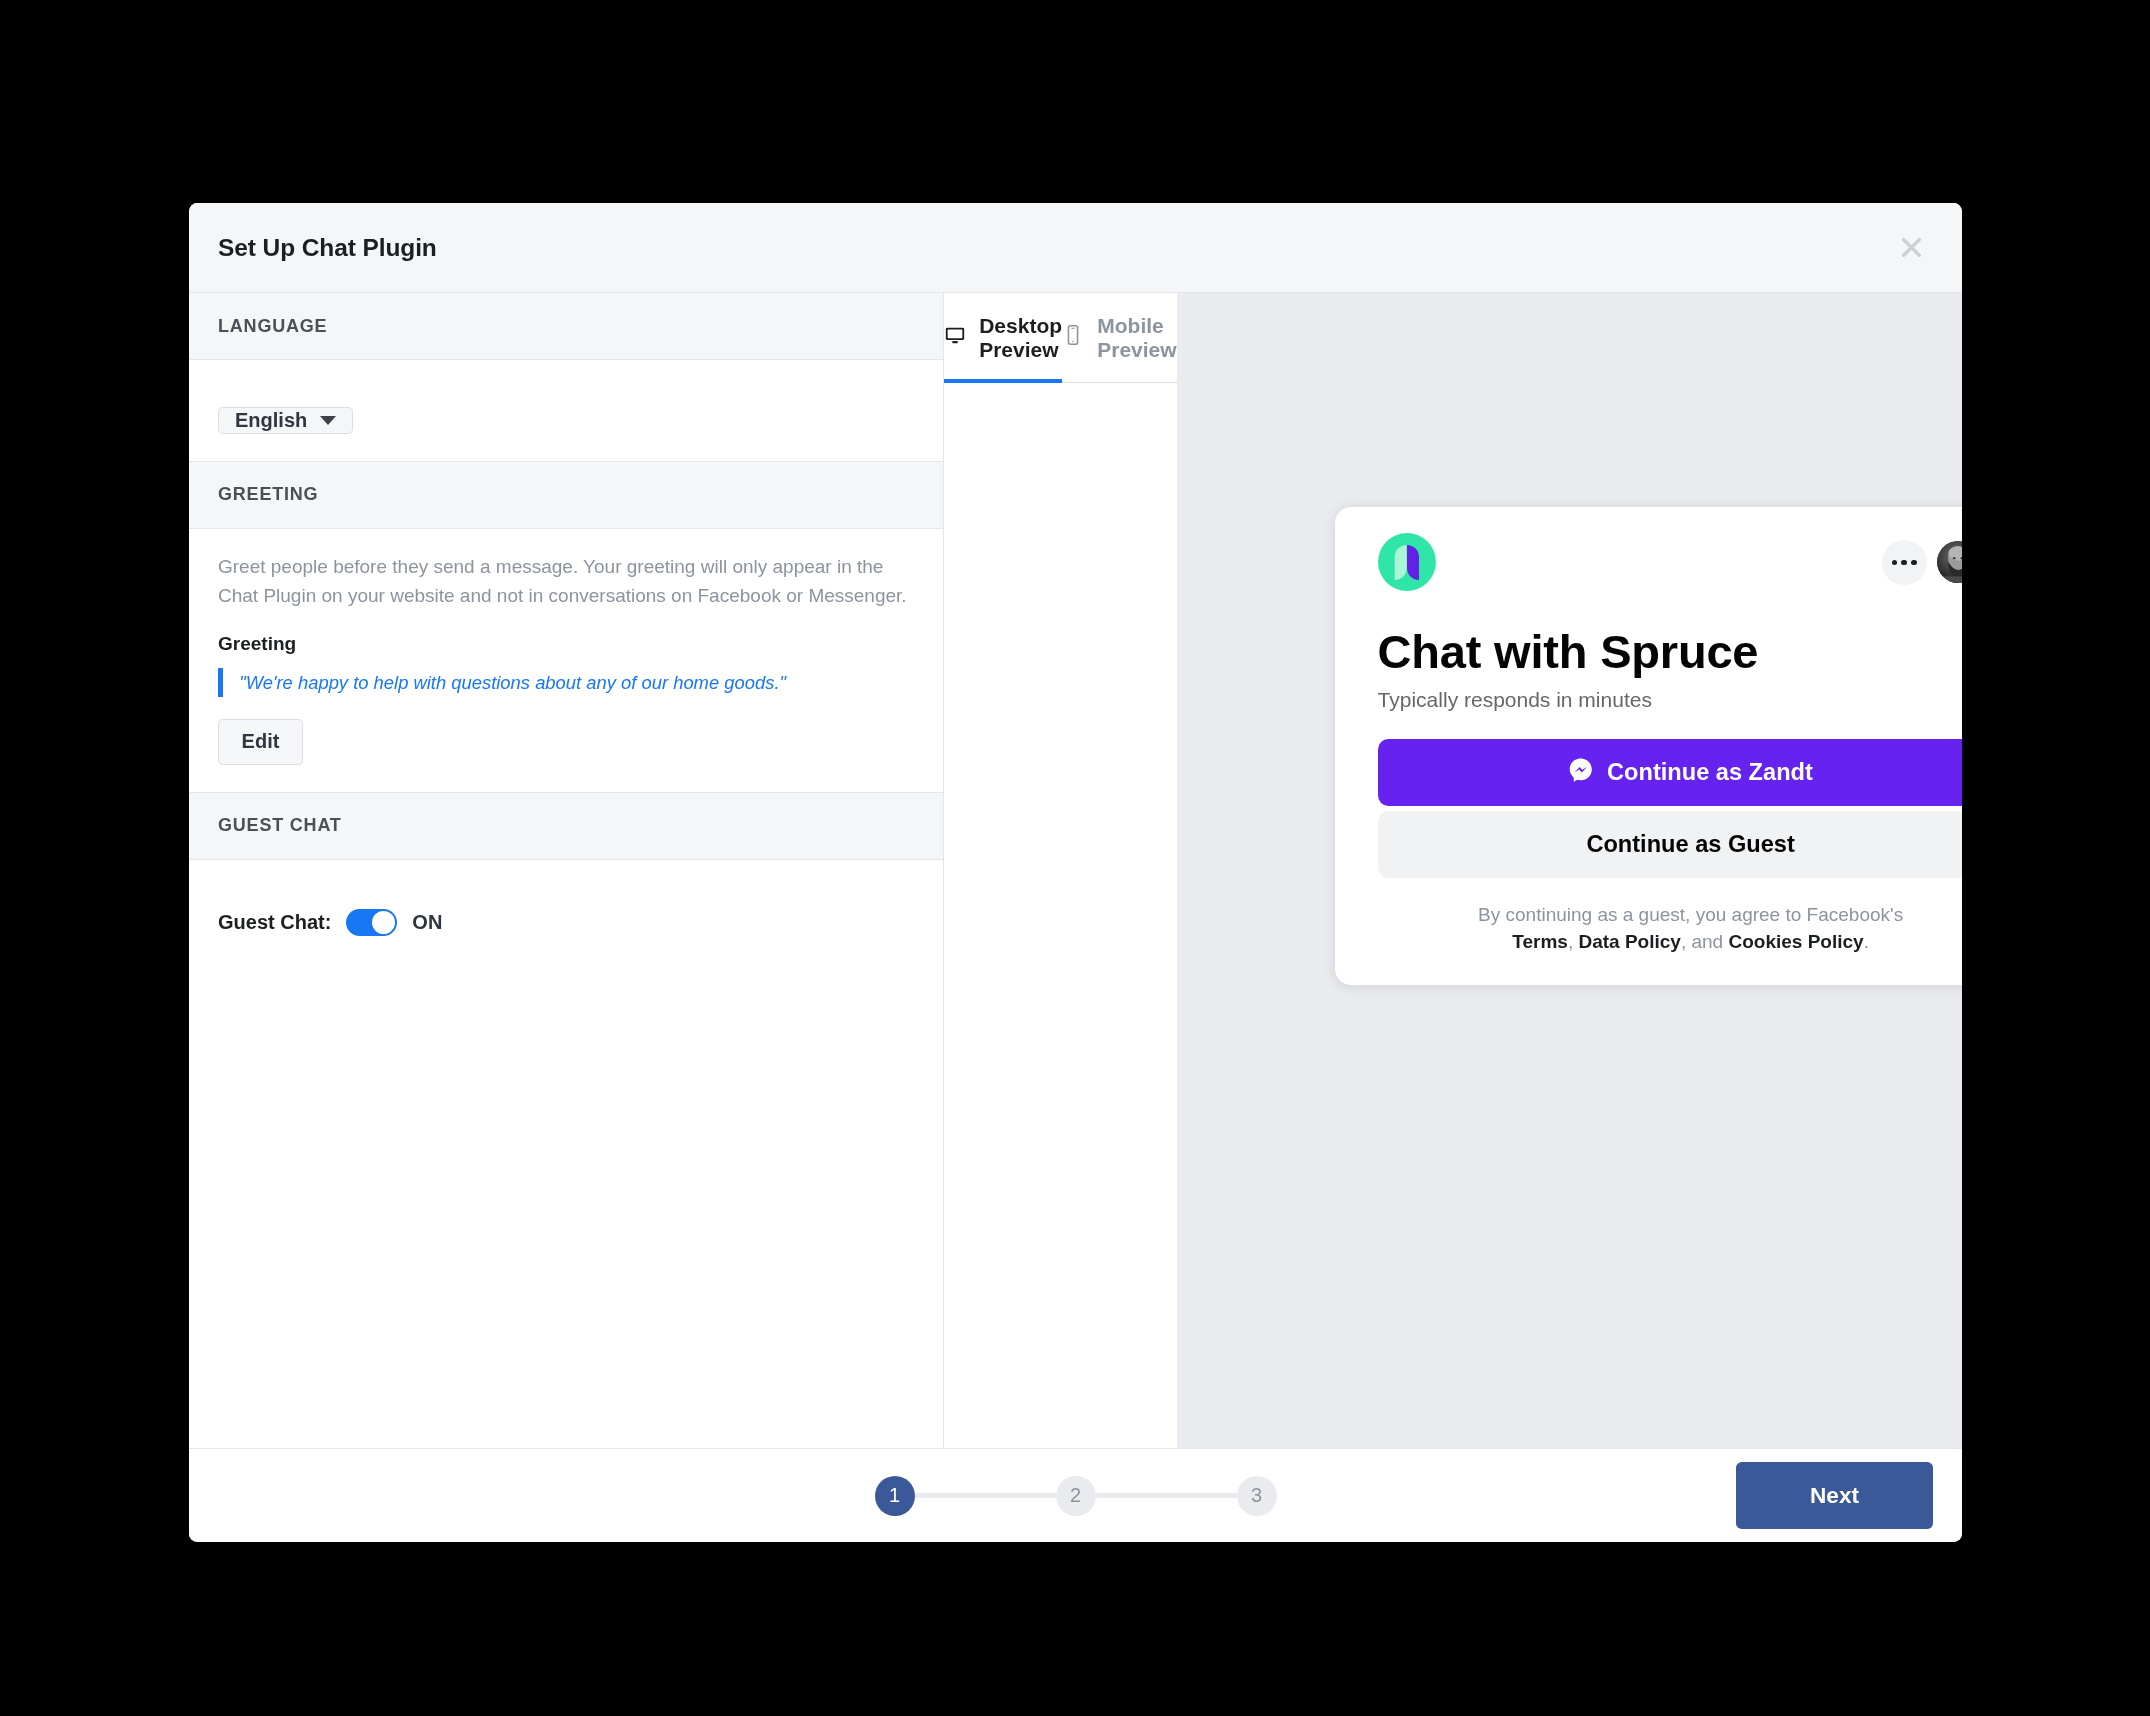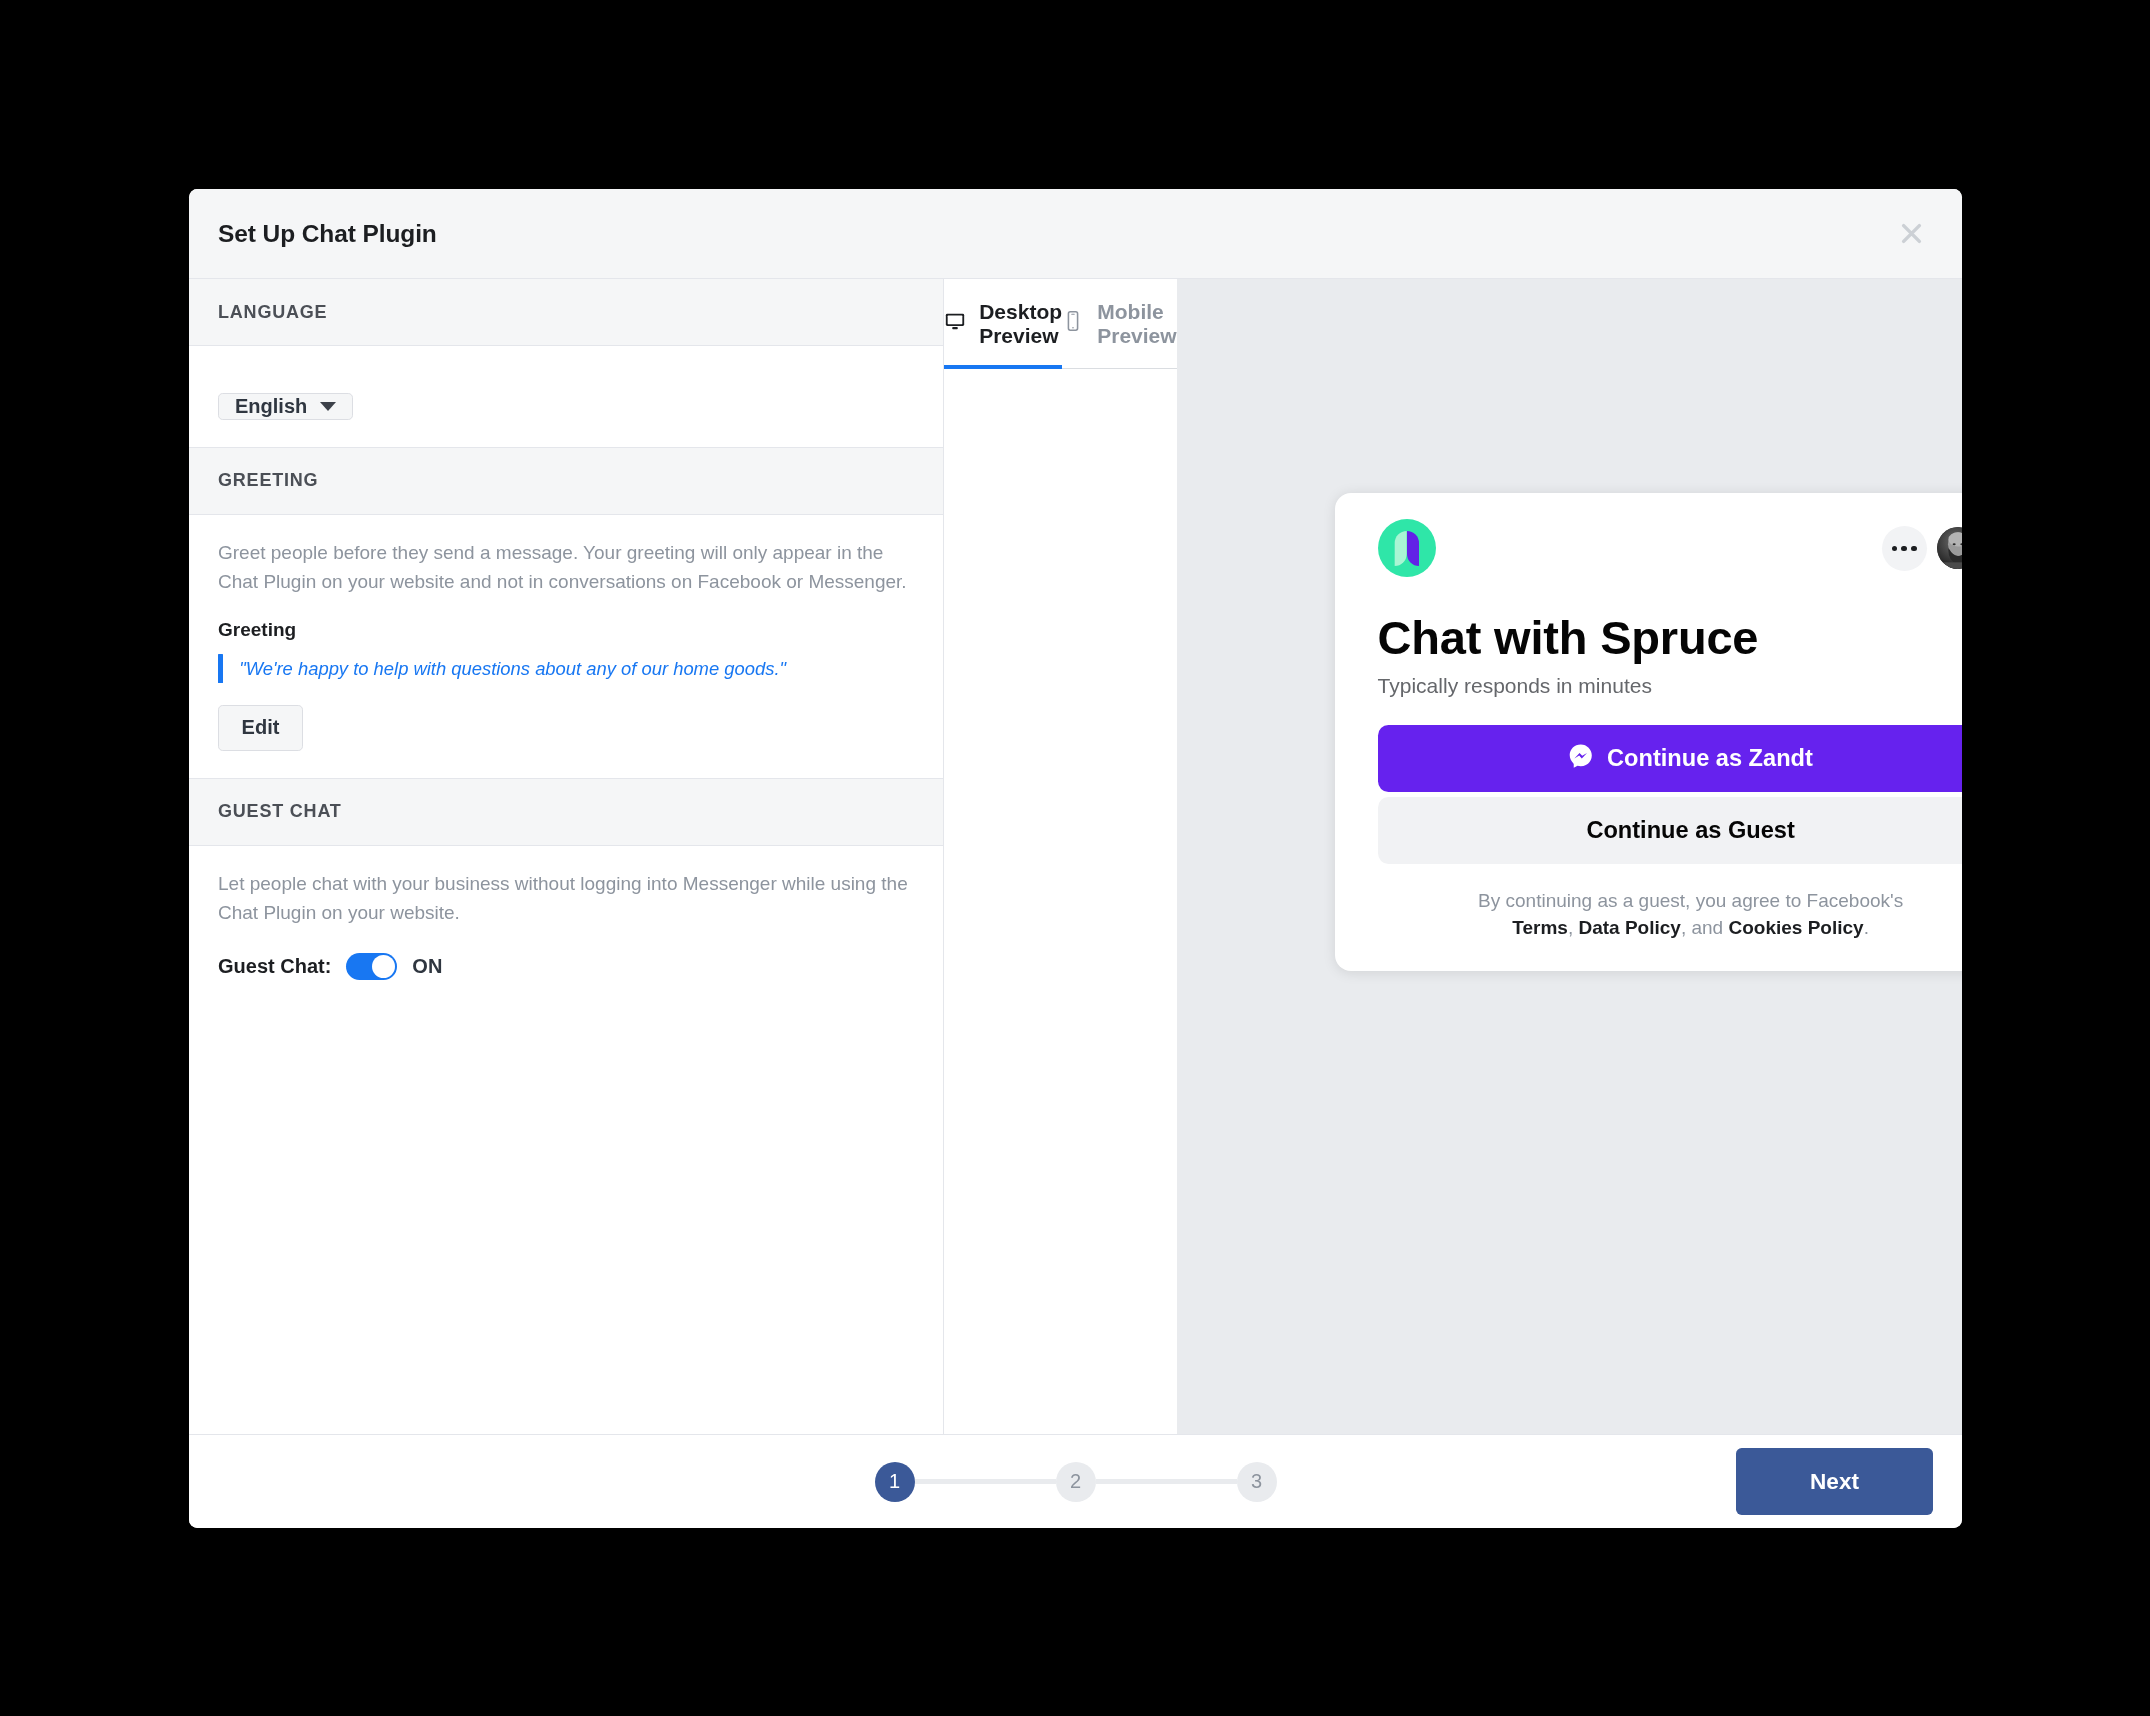--- a/index.html
+++ b/index.html
@@ -6,21 +6,21 @@
   html, body {
     width: 2151px; height: 1717px;
     background: #000000;
     font-family: "Liberation Sans", sans-serif;
     overflow: hidden;
   }
 
   
   #modal {
     position: absolute;
-    left: 189px; top: 189px;
+    left: 189px; top: 203px;
     width: 1773px; height: 1339px;
     background: #ffffff;
     border-radius: 8.5px;
     overflow: hidden;
     display: flex;
     flex-direction: column;
     box-shadow: 0 1.9px 19px rgba(0,0,0,.25);
   }
 
   
@@ -386,21 +386,20 @@
         <div class="field-label">Greeting</div>
         <div class="quote-row">
           <div class="quote-bar"></div>
           <div class="quote-txt">"We're happy to help with questions about any of our home goods."</div>
         </div>
         <div class="sq-btn">Edit</div>
       </div>
 
       <div class="sec-header">GUEST CHAT</div>
       <div class="sec-body">
-        <div class="desc">Let people chat with your business without logging into Messenger while using the Chat Plugin on your website.</div>
         <div class="toggle-row">
           <span class="toggle-label">Guest Chat:</span>
           <span class="switch">
             <span class="knob"></span>
           </span>
           <span class="toggle-state">ON</span>
         </div>
       </div>
     </div>
 

